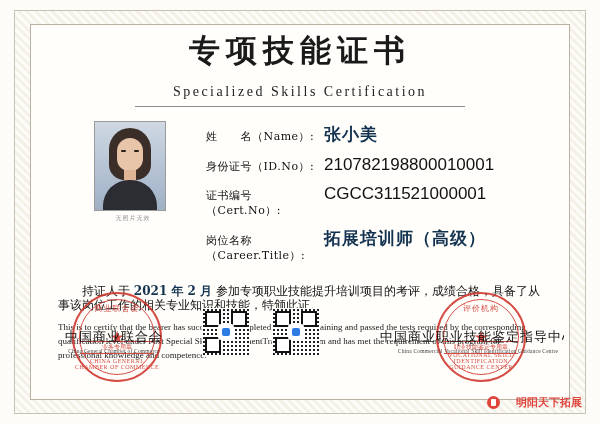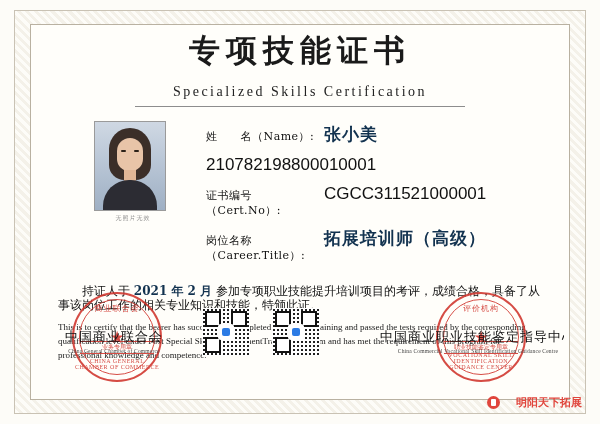--- a/index.html
+++ b/index.html
@@ -234,20 +234,21 @@
         </div>
         <div class="photo-cap">无照片无效</div>
       </div>
 
       <div class="fields">
         <div class="field-row">
           <span class="f-label">姓　　名（Name）:</span>
           <span class="f-value hand">张小美</span>
         </div>
         <div class="field-row">
+          <span class="f-label">身份证号（ID.No）:</span>
           <span class="f-value">210782198800010001</span>
         </div>
         <div class="field-row">
           <span class="f-label">证书编号（Cert.No）:</span>
           <span class="f-value">CGCC311521000001</span>
         </div>
         <div class="field-row">
           <span class="f-label">岗位名称（Career.Title）:</span>
           <span class="f-value hand">拓展培训师（高级）</span>
         </div>

